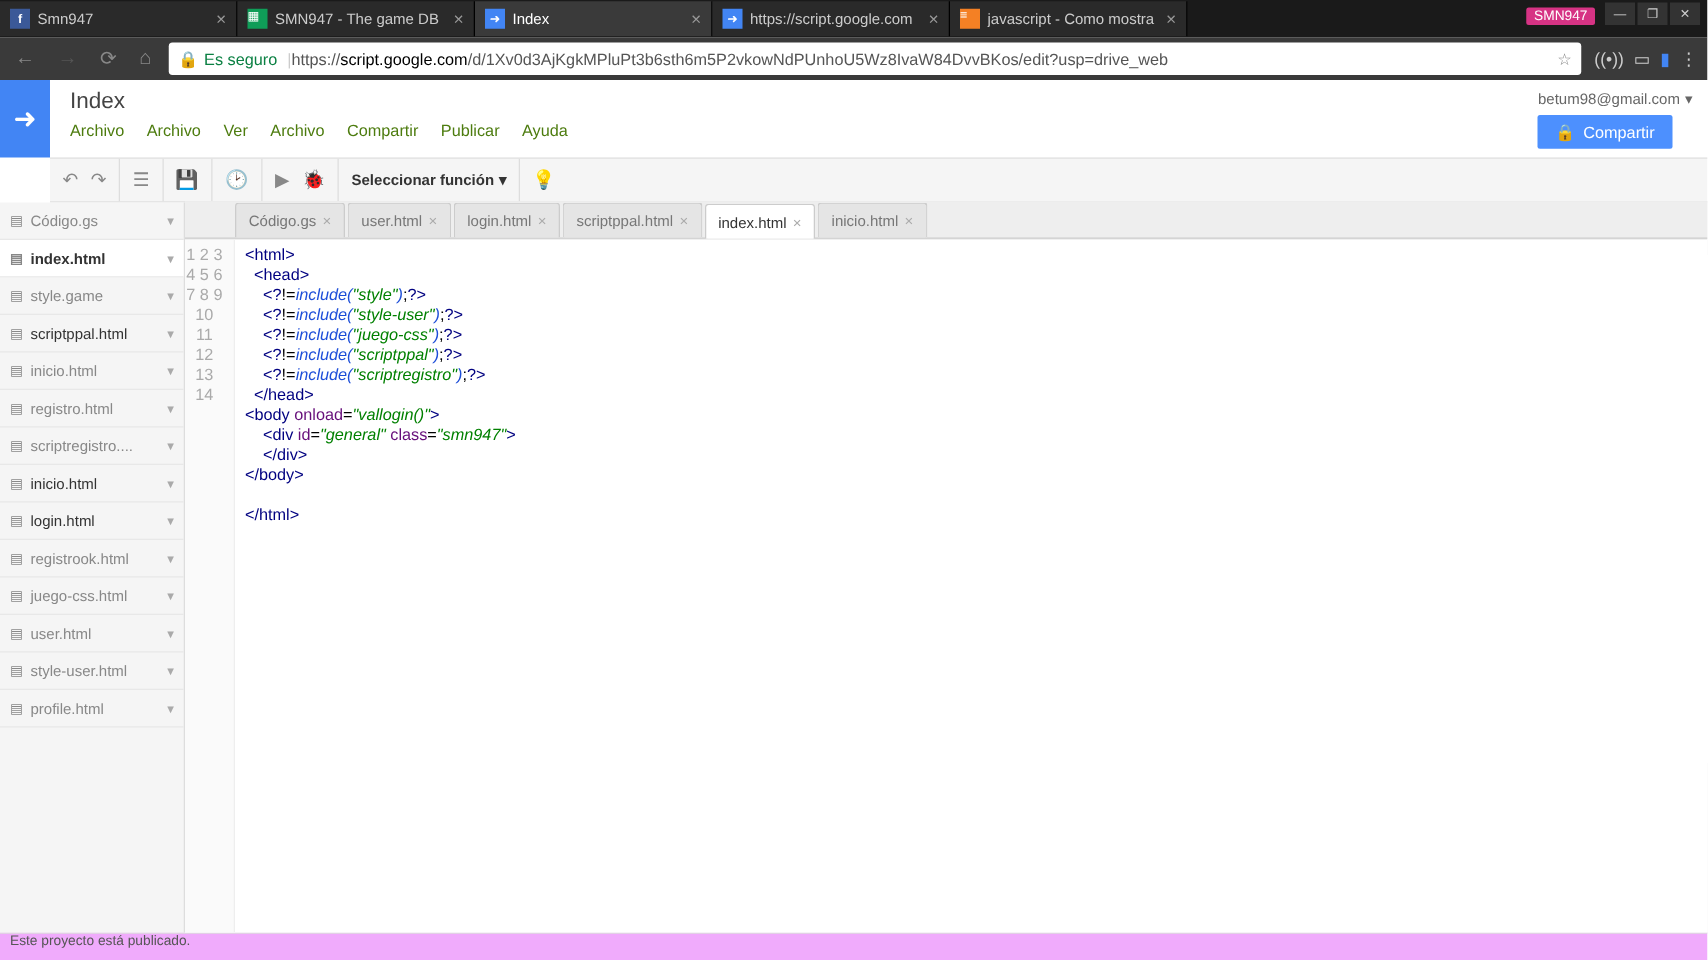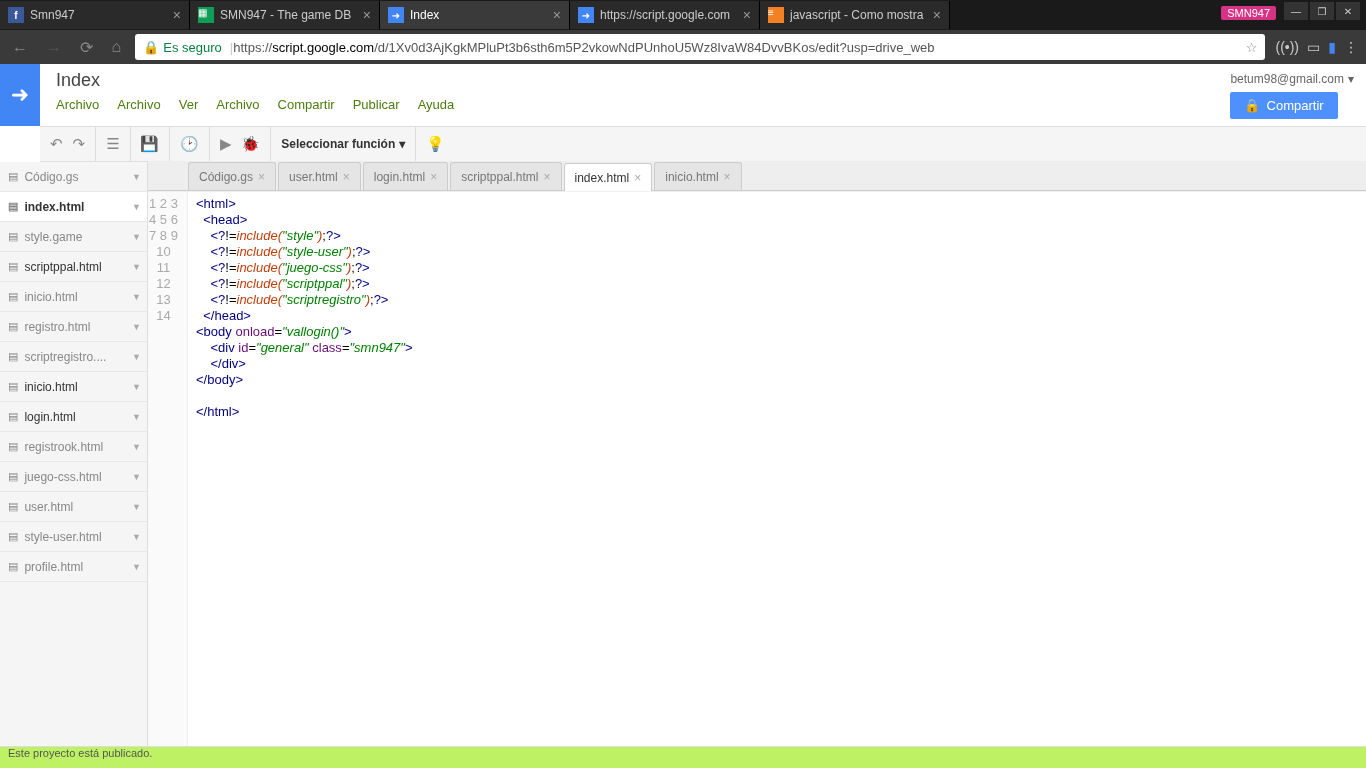--- a/index.html
+++ b/index.html
@@ -61,24 +61,24 @@
 .file-tab { height:28px; padding:0 10px; display:flex; align-items:center; font-size:12px; color:#777; background:#e5e5e5; border:1px solid #ccc; border-bottom:none; margin-right:2px; border-radius:3px 3px 0 0; cursor:pointer; gap:5px; }
 .file-tab.active { background:#fff; color:#333; position:relative; top:1px; }
 .file-tab-close { color:#aaa; font-size:12px; }
 
 .code-area { flex:1; background:#fff; display:flex; font-family:"Courier New",monospace; font-size:13px; overflow:auto; }
 .gutter { width:40px; text-align:center; padding:4px 8px 4px 0; color:#aaa; background:#fafafa; border-right:1px solid #eee; line-height:16px; user-select:none; }
 .code { flex:1; padding:4px 8px; line-height:16px; white-space:pre; }
 .c-tag { color:#000080; }
 .c-attr { color:#660e7a; }
 .c-str { color:#008000; font-style:italic; }
-.c-fn { color:#c2410c; font-style:italic; }
+.c-fn { color:#1d4ed8; font-style:italic; }
 .c-punc { color:#000; }
 
-.status-bar { height:22px; background:#bef264; border-top:1px solid #ddd; font-size:11px; color:#555; padding:0 8px; }
+.status-bar { height:22px; background:#f0abfc; border-top:1px solid #ddd; font-size:11px; color:#555; padding:0 8px; }
 </style>
 </head>
 <body>
 
 <div class="browser-top">
   <div id="tabs-container" style="display:flex;">
       <div class="tab">
         <div class="tab-favicon">
           <div class="fb-icon">f</div>
         </div>

